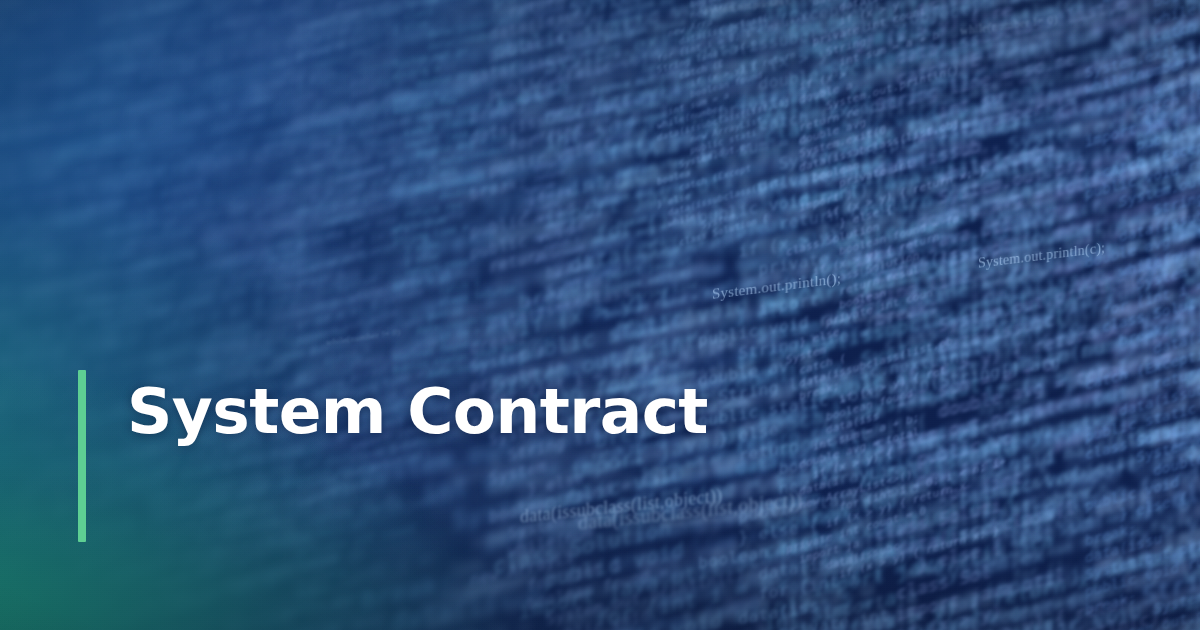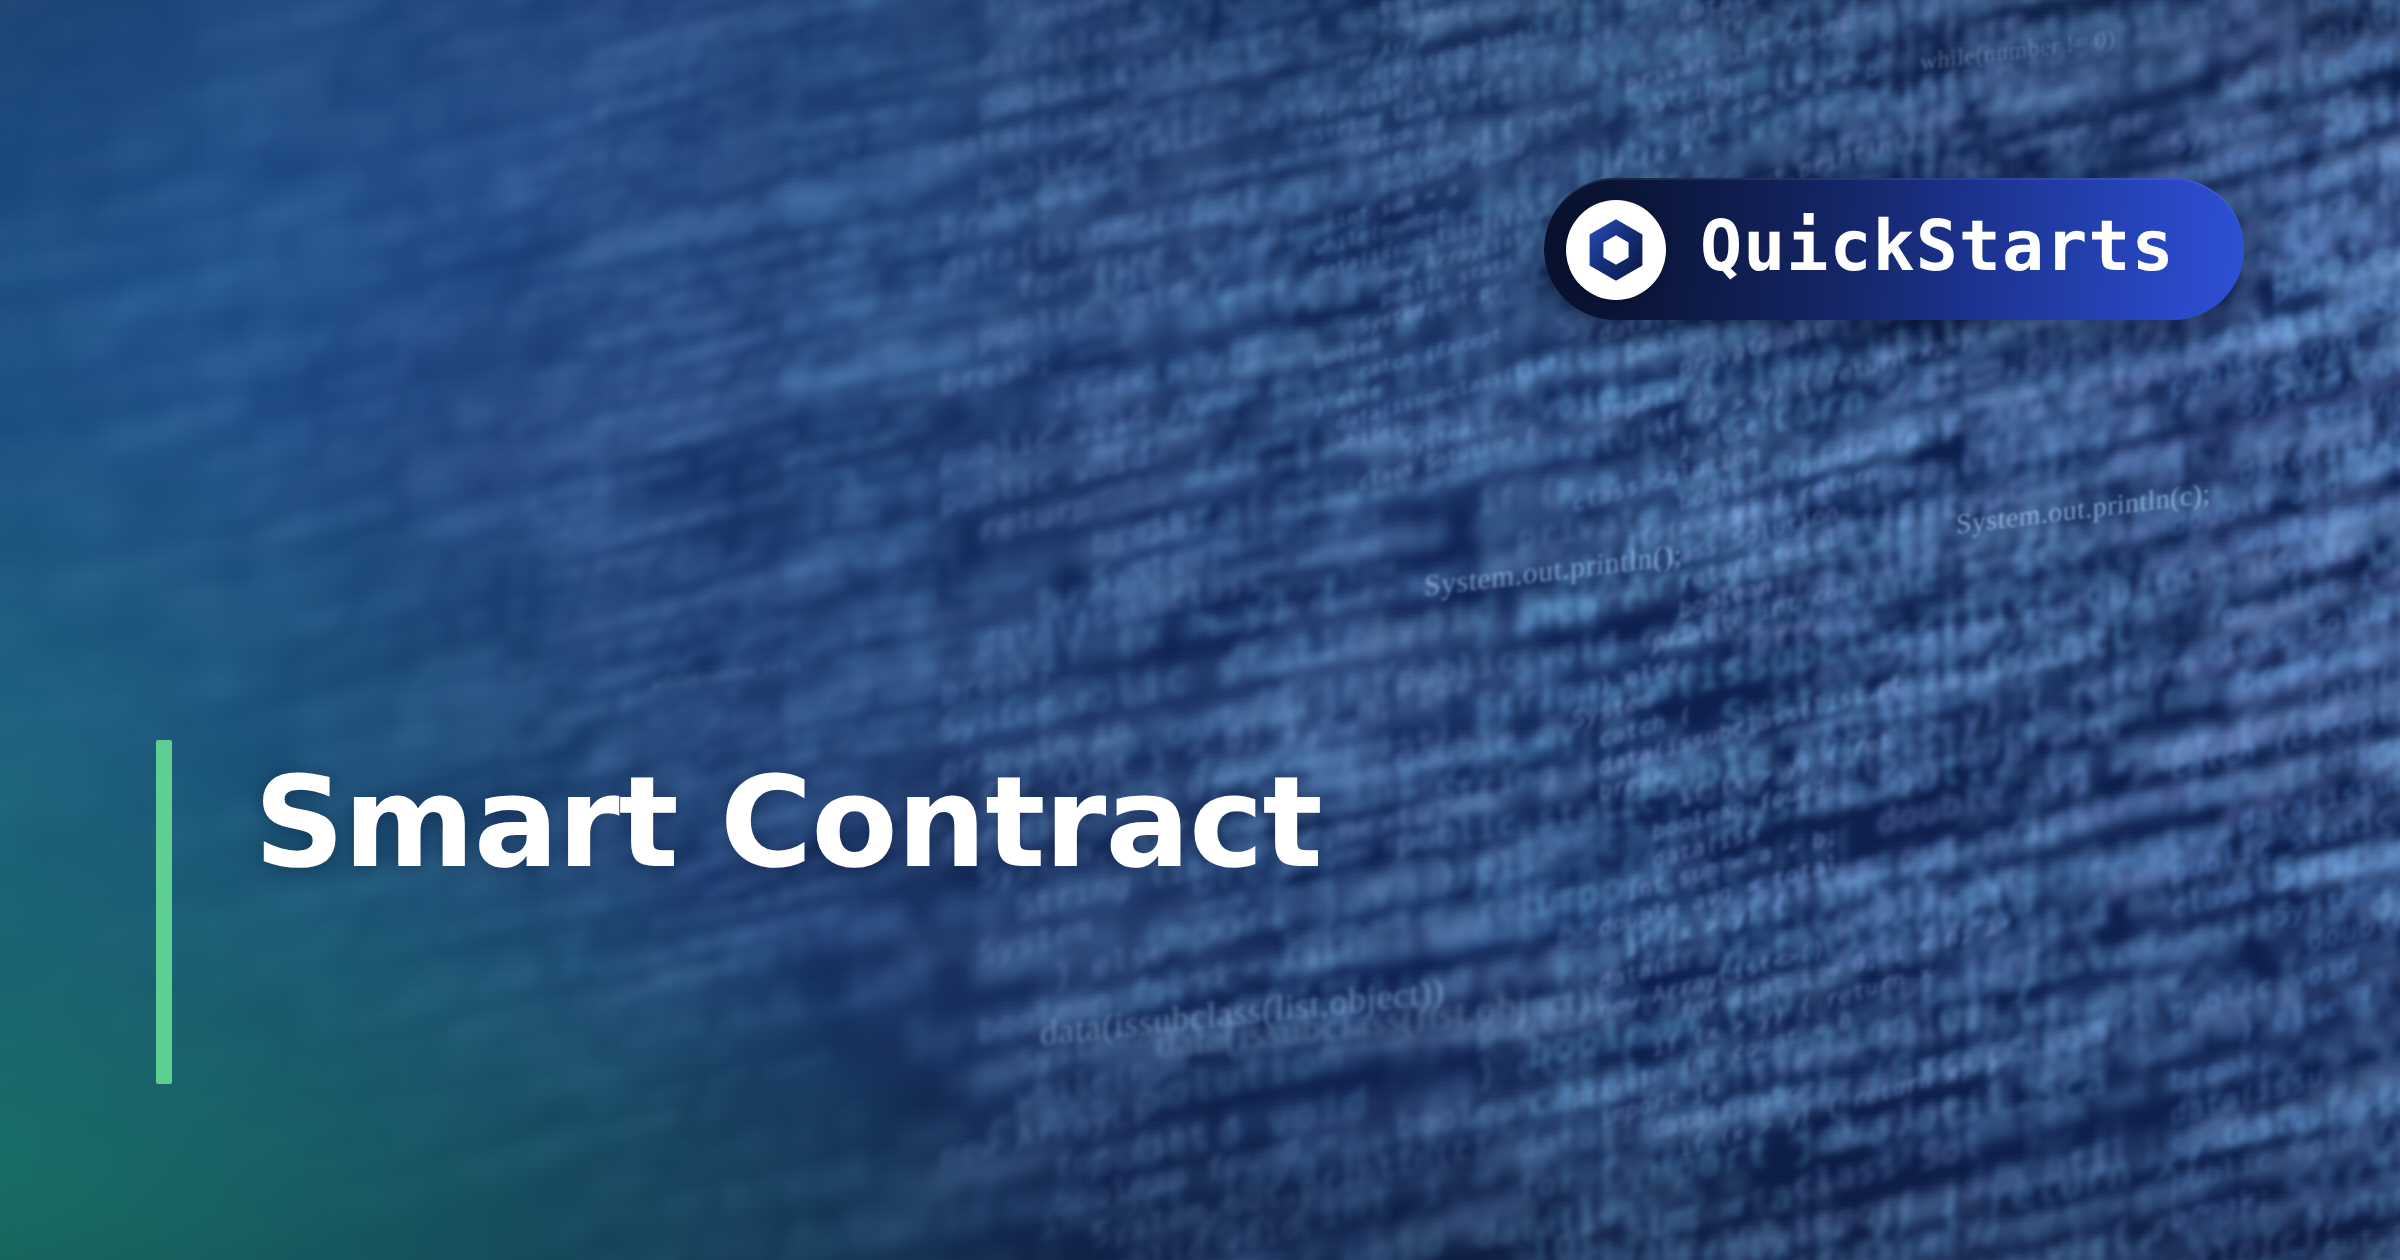--- a/index.html
+++ b/index.html
@@ -2235,34 +2235,18 @@
     </div>
 
   <div class="code-mask-left"></div>
   <div class="bg-teal"></div>
   <div class="vignette"></div>
   <div class="grain"></div>
 
   <div class="headline-wrap">
     <div class="accent-bar"></div>
     <div class="headline">
-      <div class="headline-line">Smart Contract</div>
+      <div class="headline-line">System Contract</div>
     </div>
   </div>
 
-  <div class="badge">
-    <div class="badge-logo">
-      <svg width="34" height="34" viewBox="0 0 34 34" aria-hidden="true">
-        <defs>
-          <linearGradient id="hexg" x1="0" y1="0" x2="1" y2="1">
-            <stop offset="0%" stop-color="#2a4fb5"></stop>
-            <stop offset="45%" stop-color="#16307f"></stop>
-            <stop offset="100%" stop-color="#0a1640"></stop>
-          </linearGradient>
-        </defs>
-        <path d="M17 1.6 L30.2 9.3 L30.2 24.7 L17 32.4 L3.8 24.7 L3.8 9.3 Z" fill="url(#hexg)"></path>
-        <path d="M17 9.6 L23.3 13.3 L23.3 20.7 L17 24.4 L10.7 20.7 L10.7 13.3 Z" fill="#ffffff"></path>
-      </svg>
-    </div>
-    <div class="badge-label">QuickStarts</div>
-  </div>
 
 </div>
 
 </body></html>

